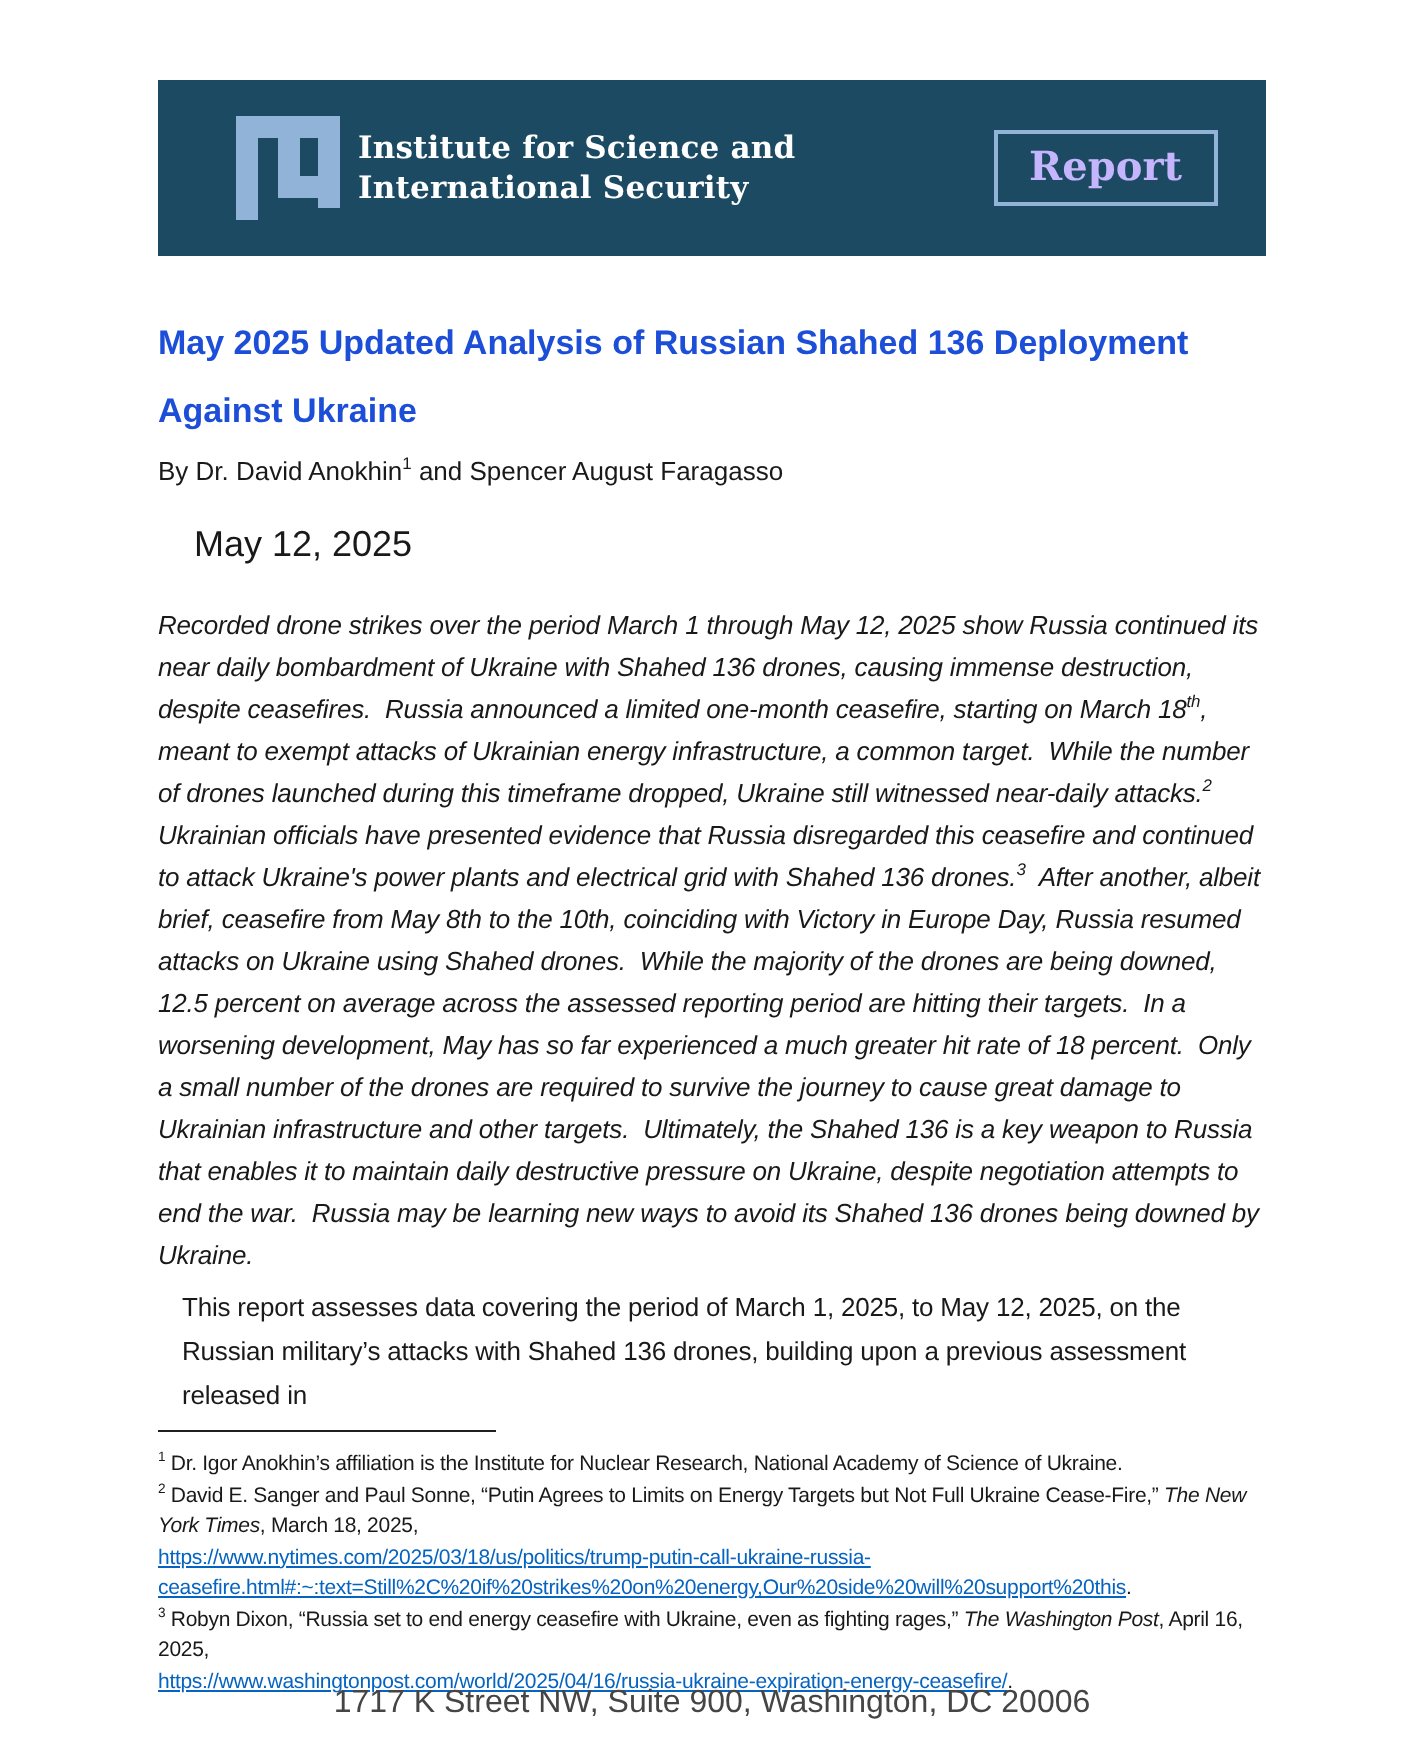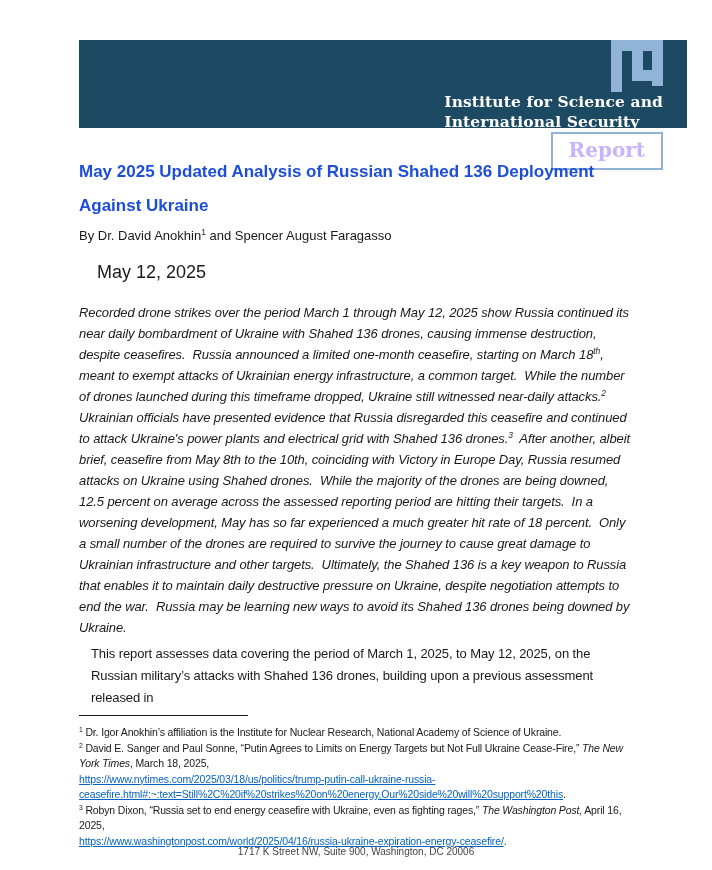--- a/index.html
+++ b/index.html
@@ -2,23 +2,23 @@
 <html><head>
 <meta charset="utf-8">
 <style>
   html,body{margin:0;padding:0;background:#ffffff;}
   .page{
     position:relative;width:712px;height:870px;margin:0 auto;background:#ffffff;
     overflow:hidden;font-family:"Liberation Sans",sans-serif;color:#191919;
   }
   
   .banner{
-    position:absolute;left:79px;top:40px;width:608px;height:88px;
-    background:#1c4a63;display:flex;align-items:flex-end;
-    box-sizing:border-box;padding:0 24px 0 39px;flex-direction:column;
+    position:absolute;left:79px;top:40px;width:554px;height:88px;
+    background:#1c4a63;display:flex;align-items:center;
+    box-sizing:border-box;padding:0 24px 0 39px;
   }
   .logo{width:52px;height:52px;flex:none;display:block;}
   .logo rect{fill:#91b3d8;}
   .org{
     margin-left:9px;color:#ffffff;font-family:"DejaVu Serif",serif;
     font-weight:bold;font-size:15.5px;line-height:20px;letter-spacing:.1px;white-space:nowrap;
   }
   .badge{
     margin-left:auto;border:2px solid #91b3d8;color:#c4b5fd;
     font-family:"DejaVu Serif",serif;font-weight:bold;font-size:20px;
@@ -36,21 +36,21 @@
   .para{margin:5px 12px 0;font-size:13px;line-height:22px;letter-spacing:-.1px;white-space:pre-wrap;}
   sup{font-size:.65em;line-height:0;vertical-align:super;}
   
   .fnblock{position:absolute;left:79px;top:707px;width:554px;}
   .fn-rule{width:169px;height:0;border-top:1.5px solid #1f1f1f;margin:8px 0 9px;}
   .fn{margin:0;font-size:10.5px;line-height:15.5px;letter-spacing:-.15px;white-space:pre-wrap;}
   .fn a{color:#0563c1;text-decoration:underline;cursor:pointer;word-break:normal;}
   
   .footer{
     position:absolute;left:0;right:0;top:845px;text-align:center;
-    font-size:10px;line-height:13px;color:#454545;letter-spacing:0;
+    font-size:16px;line-height:13px;color:#454545;letter-spacing:0;
   }
 </style>
 </head>
 <body>
 
 <div class="page">
 
   <header class="banner">
     <svg class="logo" viewBox="0 0 52 52" aria-hidden="true">
       <rect x="0" y="0" width="52" height="11"></rect>

